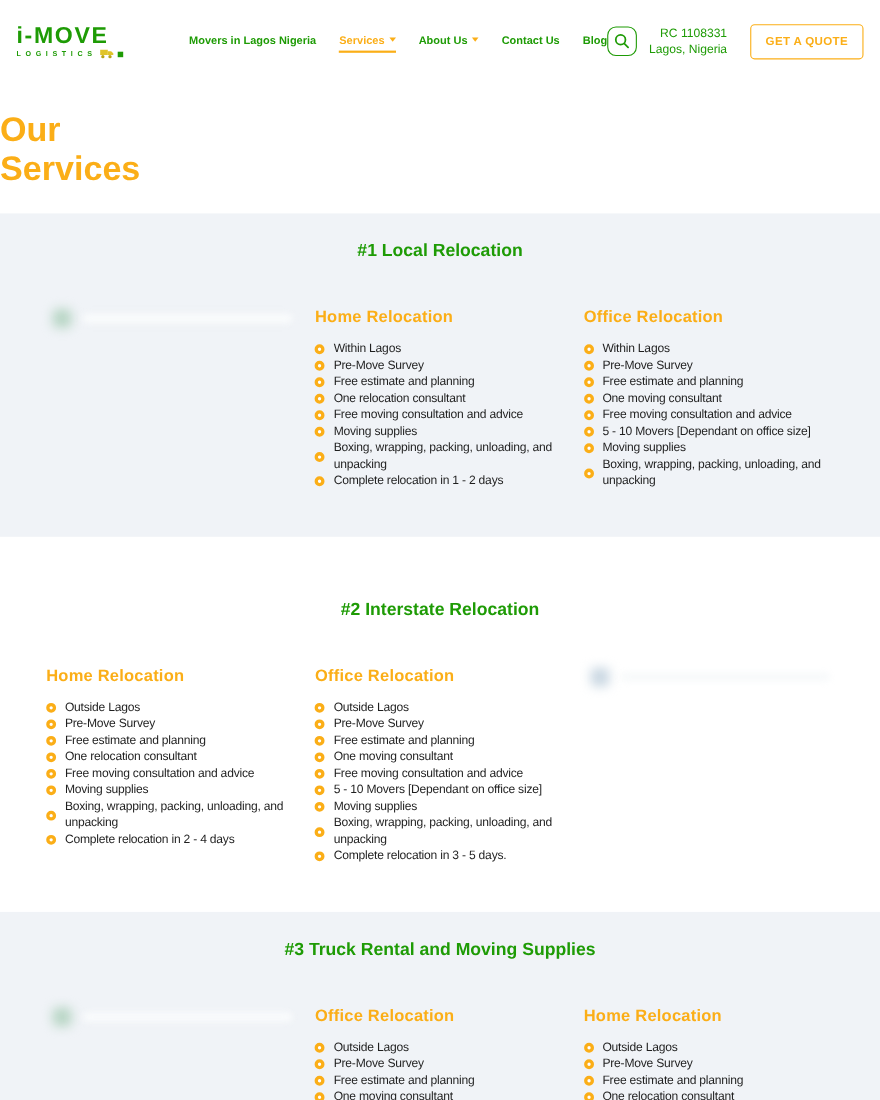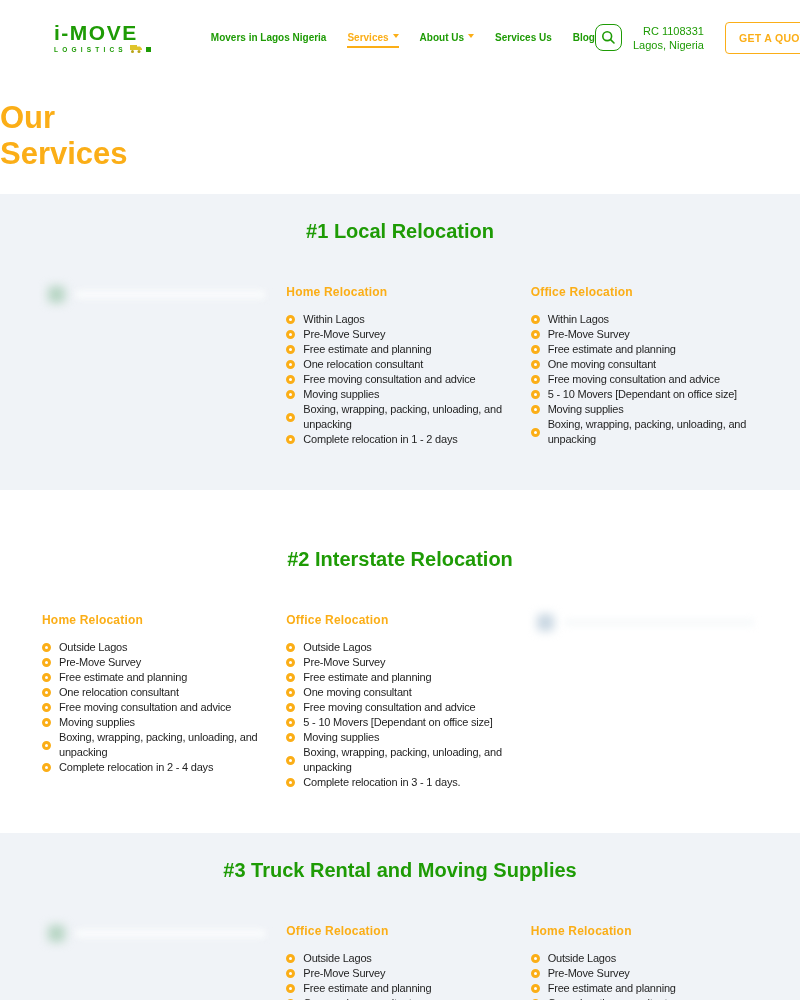--- a/index.html
+++ b/index.html
@@ -1,45 +1,45 @@
 <!DOCTYPE html>
 <html><head>
 <meta charset="utf-8">
 <style>
   html,body{margin:0;padding:0;}
   body{
     width:800px;height:1000px;overflow:hidden;background:#fff;
     font-family:"Liberation Sans","DejaVu Sans",sans-serif;color:#1f1f1f;
   }
   
-  .header{height:75px;display:flex;align-items:center;background:#fff;padding:0 43px 0 54px;box-sizing:border-box;}
+  .header{height:75px;display:flex;align-items:center;background:#fff;padding:0 43px 0 15px;box-sizing:border-box;}
   .logo{cursor:pointer;}
   .logo-name{color:#1e9b05;font-weight:800;font-size:21px;letter-spacing:1.5px;line-height:22px;}
   .logo-sub{display:flex;align-items:center;gap:3px;margin-top:1px;}
   .logo-sub span{color:#1e9b05;font-size:6.5px;font-weight:bold;letter-spacing:4.2px;}
   .logo-dot{width:5px;height:5px;background:#1e9b05;display:inline-block;}
   .nav{display:flex;align-items:center;gap:21px;margin-left:60px;}
   .nav a{color:#1e9b05;font-size:10px;font-weight:bold;text-decoration:none;display:flex;align-items:flex-start;gap:4px;cursor:pointer;white-space:nowrap;}
   .nav a.active{color:#fbae17;border-bottom:2px solid #fbae17;padding-bottom:3px;margin-bottom:-5px;}
   .caret{width:0;height:0;border-left:3.5px solid transparent;border-right:3.5px solid transparent;border-top:4px solid #fbae17;display:inline-block;margin-top:2px;}
   .hright{margin-left:auto;display:flex;align-items:center;gap:11px;}
   .search-btn{width:27px;height:27px;border:1.6px solid #1e9b05;border-radius:8px;display:flex;align-items:center;justify-content:center;background:#fff;cursor:pointer;box-sizing:border-box;}
   .rc{color:#1e9b05;font-size:11px;font-weight:normal;line-height:14px;white-space:nowrap;text-align:right;}
   .quote-btn{border:1.6px solid #fbae17;color:#fbae17;background:#fff;font-family:inherit;font-weight:bold;font-size:10.5px;letter-spacing:.3px;padding:9px 13px;border-radius:4px;margin-left:10px;cursor:pointer;white-space:nowrap;}
   
   .hero{background:#fff;padding:25px 0 22px;}
   .hero div{color:#fbae17;font-size:31px;font-weight:800;line-height:36px;}
   
   .svc{padding:26px 42px 43px;box-sizing:border-box;}
   .svc.gray{background:#f0f3f7;}
   .svc.white{background:#ffffff;margin-top:32px;}
-  .sec-h{text-align:center;color:#1e9b05;font-size:20px;font-weight:800;margin-bottom:42px;}
+  .sec-h{text-align:center;color:#1e9b05;font-size:16px;font-weight:800;margin-bottom:42px;}
   .cols{display:flex;gap:17px;}
   .col{flex:1;min-width:0;}
-  .col-title{color:#fbae17;font-size:12px;font-weight:800;margin-bottom:13px;letter-spacing:.2px;}
+  .col-title{color:#fbae17;font-size:15px;font-weight:800;margin-bottom:13px;letter-spacing:.2px;}
   .features{list-style:none;margin:0;padding:0;}
   .feat{display:flex;align-items:center;gap:8px;}
   .ftext{font-size:11px;letter-spacing:-0.2px;line-height:15px;color:#1f1f1f;}
   .bullet{flex:0 0 auto;width:3px;height:3px;border:3px solid #fbae17;border-radius:50%;background:#fff;}
   
   .img-ph{position:relative;height:26px;margin-top:1px;}
   .ph-icon{position:absolute;left:6px;top:0;width:17px;height:17px;border-radius:4px;filter:blur(5px);}
   .gray .ph-icon{background:#b7d5c4;}
   .white .ph-icon{background:#c9d7e2;}
   .ph-bar{position:absolute;left:33px;right:3px;top:4px;height:9px;border-radius:5px;filter:blur(3px);}
@@ -70,21 +70,21 @@
       </a>
     <a class="active">
         <span>Services</span>
         <span class="caret"></span>
       </a>
     <a>
         <span>About Us</span>
         <span class="caret"></span>
       </a>
     <a>
-        <span>Services Us</span>
+        <span>Contact Us</span>
       </a>
     <a>
         <span>Blog</span>
       </a>
   </nav>
 
   <div class="hright">
     <div class="search-btn">
       <svg width="15" height="15" viewBox="0 0 15 15">
         <circle cx="6.2" cy="6.2" r="4.4" fill="none" stroke="#1e9b05" stroke-width="1.6"></circle>
@@ -260,21 +260,21 @@
             <li class="feat">
               <span class="bullet"></span>
               <span class="ftext">Moving supplies</span>
             </li>
             <li class="feat">
               <span class="bullet"></span>
               <span class="ftext">Boxing, wrapping, packing, unloading, and unpacking</span>
             </li>
             <li class="feat">
               <span class="bullet"></span>
-              <span class="ftext">Complete relocation in 3 - 1 days.</span>
+              <span class="ftext">Complete relocation in 3 - 5 days.</span>
             </li>
           </ul>
         </div>
         <div class="col">
           <div class="img-ph">
             <div class="ph-icon"></div>
             <div class="ph-bar"></div>
           </div>
         </div>
       </div>

